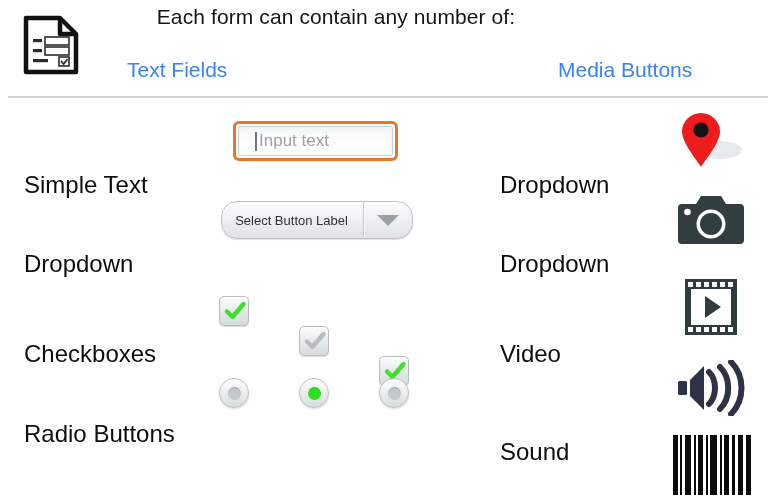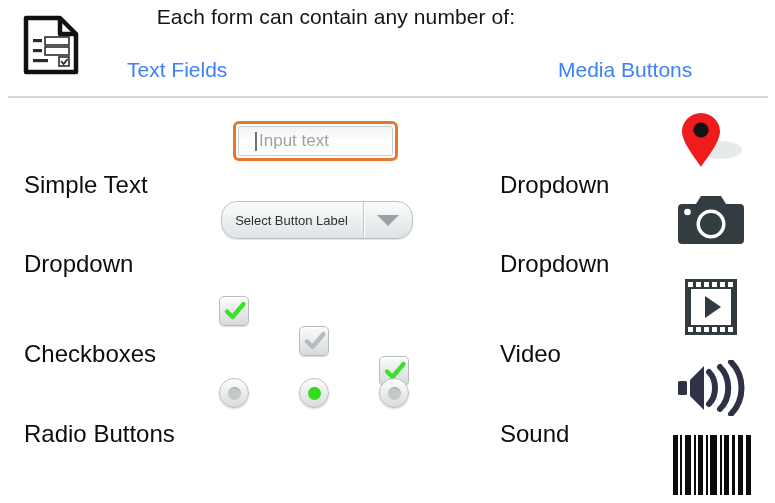--- a/index.html
+++ b/index.html
@@ -253,21 +253,21 @@
   <div class="ctrl rad" style="left:299px; top:378px">
     <div class="dot dot-on"></div>
   </div>
   <div class="ctrl rad" style="left:379px; top:378px">
     <div class="dot dot-off"></div>
   </div>
 
   <div class="row-label right-label" style="top:131px">Dropdown</div>
   <div class="row-label right-label" style="top:210px">Dropdown</div>
   <div class="row-label right-label" style="top:300px">Video</div>
-  <div class="row-label right-label" style="top:380px">Sound</div>
+  <div class="row-label right-label" style="top:398px">Sound</div>
 
   <div class="media-icon" style="top:110px; width:70px; height:62px">
     <svg width="70" height="62" viewBox="0 0 70 62">
       <ellipse cx="44" cy="40" rx="22" ry="9" fill="#e7eaea"></ellipse>
       <path d="M25 3 C14.5 3 6 11.3 6 21.6 C6 33 22 52 25 57 C28 52 44 33 44 21.6 C44 11.3 35.5 3 25 3 Z" fill="#ee1c1c"></path>
       <circle cx="25" cy="20" r="7.6" fill="#131313"></circle>
     </svg>
   </div>
 
   <div class="media-icon" style="top:192px; width:70px; height:58px">

